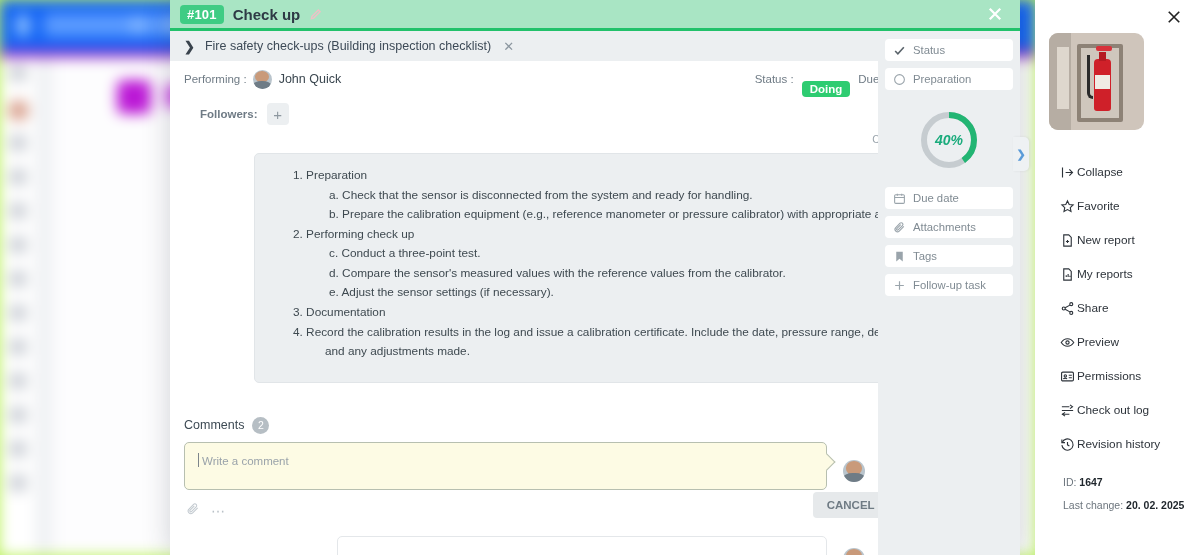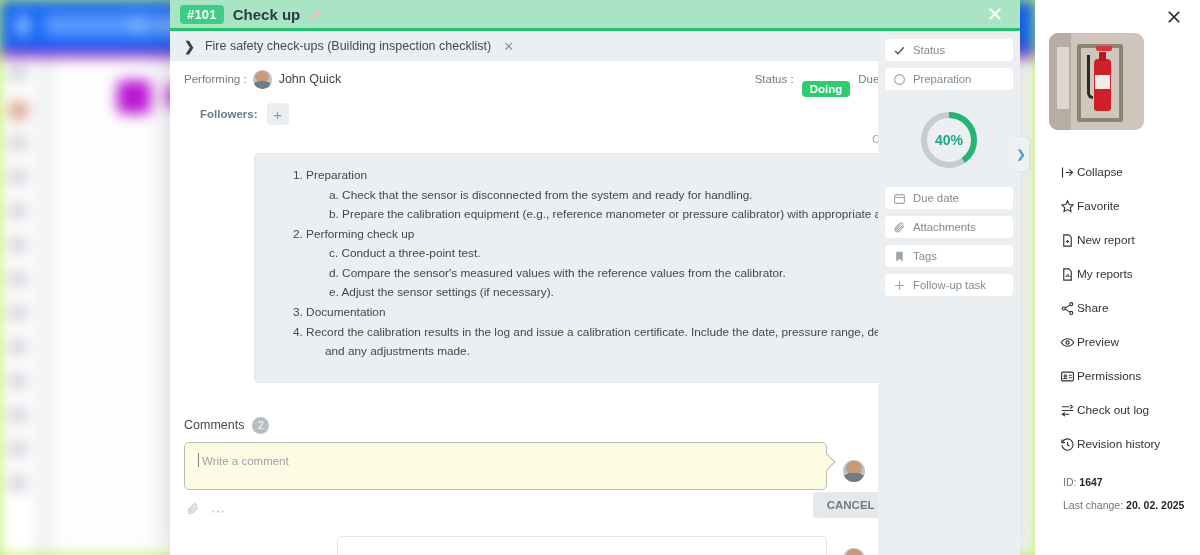--- a/index.html
+++ b/index.html
@@ -104,21 +104,21 @@
               display:flex; align-items:center; padding:0 14px; }
   .act-txt { font-size:11.3px; color:#707c85; }
   .act-time { position:absolute; right:14px; font-size:11px; color:#8d979f; }
   .act-avatar { width:22px; height:22px; margin-top:12px; margin-left:8px; }
 
   
   .rail { position:absolute; right:0; top:31px; width:142px; height:524px; background:#eceff1; padding:8px 7px; }
   .rail-item { height:22px; background:#fff; border-radius:4px; display:flex; align-items:center; gap:7px;
                padding:0 8px; margin-bottom:7px; font-size:11.3px; color:#808b93; cursor:pointer; }
   .rail-icon { width:13px; height:13px; flex:none; color:#9aa4ab; display:flex; align-items:center; justify-content:center; }
-  .ring-wrap { display:flex; justify-content:center; padding:12px 0 16px 0; }
+  .ring-wrap { display:flex; justify-content:center; padding:12px 0 16px 0;font-style:italic; }
   .ring { position:relative; width:62px; height:62px; }
   .ring svg { transform:rotate(-90deg); }
   .ring-label { position:absolute; inset:0; display:flex; align-items:center; justify-content:center;
                 font-size:14px; font-weight:bold; color:#1aab7c; }
 
   
   .edge-tab { position:absolute; left:1013px; top:137px; width:16px; height:34px; background:#eef1f3;
               border-radius:0 5px 5px 0; display:flex; align-items:center; justify-content:center;
               color:#5b9bd8; font-size:11px; font-weight:bold; cursor:pointer; box-shadow:1px 0 3px rgba(0,0,0,.07); }
 

